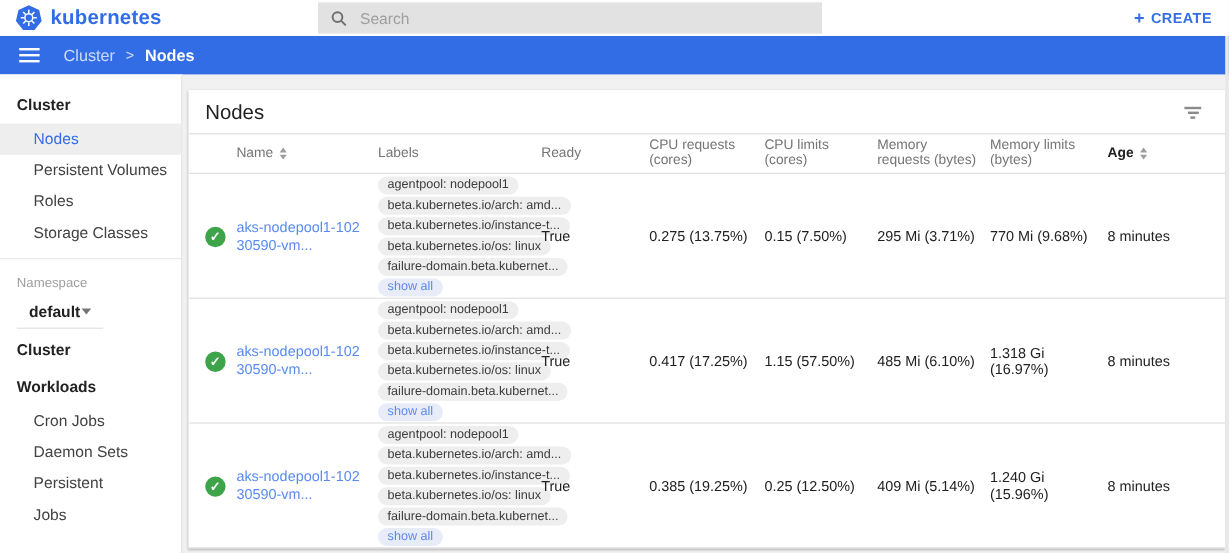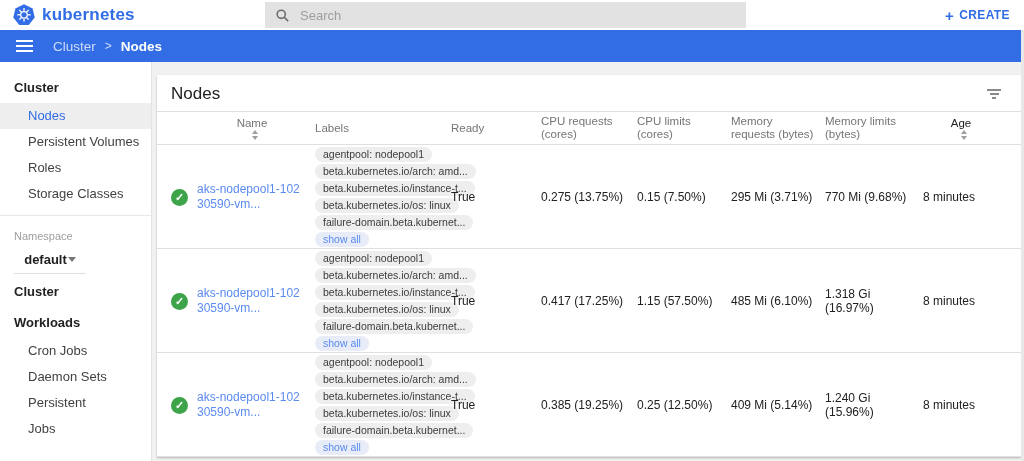--- a/index.html
+++ b/index.html
@@ -3,21 +3,21 @@
 <meta charset="utf-8">
 <style>
   * { margin:0; padding:0; box-sizing:border-box; }
   html,body { width:1024px; height:461px; overflow:hidden; }
   body { font-family:"Liberation Sans", sans-serif; background:#f1f1f1; font-size:13px; color:#212121; }
 
   
   .topbar { height:30px; background:#fff; display:flex; align-items:center; position:relative; }
   .logo-wrap { display:flex; align-items:center; gap:7px; padding-left:13px; }
   .logo-text { color:#326de6; font-size:17px; font-weight:bold; letter-spacing:.2px; }
-  .searchbar { position:absolute; left:265px; top:2px; width:481px; height:26px; background:#e2e2e2;
+  .searchbar { position:absolute; left:265px; top:2px; width:420px; height:26px; background:#e2e2e2;
                display:flex; align-items:center; padding:0 10px; gap:10px; }
   .searchbar input { border:none; outline:none; background:transparent; font-size:13px; color:#424242;
                      font-family:"Liberation Sans", sans-serif; width:100%; }
   .searchbar input::placeholder { color:#9e9e9e; }
   .create-btn { position:absolute; right:14px; top:0; height:30px; display:flex; align-items:center; gap:5px;
                 color:#326de6; font-weight:bold; font-size:12px; letter-spacing:.4px; cursor:pointer; }
   .create-btn .plus { font-size:15px; font-weight:bold; }
 
   
   .bluebar { height:32px; background:#326de6; display:flex; align-items:center; gap:18px; padding:0 14px; }
@@ -50,22 +50,22 @@
   .card-title { font-size:17px; color:#212121; }
   .filter-icon { display:flex; flex-direction:column; align-items:center; gap:2px; cursor:pointer; padding:4px; }
   .filter-icon b { display:block; height:2px; background:#8a8a8a; }
   .filter-icon b:nth-child(1){ width:14px; } .filter-icon b:nth-child(2){ width:9px; }
   .filter-icon b:nth-child(3){ width:4px; }
 
   .trow { display:grid; grid-template-columns:26px 118px 136px 90px 96px 94px 94px 98px 1fr;
           padding:0 14px; align-items:center; }
   .thead { border-bottom:1px solid #e0e0e0; min-height:33px; color:#757575; font-size:11.5px; }
   .thead > div { padding-right:8px; line-height:13px; }
-  .th-sort { display:flex; align-items:center; cursor:pointer;flex-direction:column; }
-  .th-age { color:#212121; font-weight:normal; }
+  .th-sort { display:flex; align-items:center; cursor:pointer; }
+  .th-age { color:#212121; font-weight:bold; }
   .sort-icon { display:inline-flex; flex-direction:column; gap:2px; margin-left:5px; }
   .sort-icon i { width:0; height:0; border-left:3.5px solid transparent; border-right:3.5px solid transparent; }
   .sort-icon .up { border-bottom:4px solid #9e9e9e; }
   .sort-icon .down { border-top:4px solid #9e9e9e; }
 
   .drow { border-bottom:1px solid #e0e0e0; height:104px; font-size:12px; color:#212121; }
   .status-ok { width:17px; height:17px; border-radius:50%; background:#3da44a; color:#fff; font-size:11px;
                display:flex; align-items:center; justify-content:center; font-weight:bold; }
   .node-link { color:#5b8af0; cursor:pointer; padding-right:10px; line-height:15px; word-break:break-all; }
   .labels-col { display:flex; flex-direction:column; align-items:flex-start; gap:2px; padding:2px 0; }

